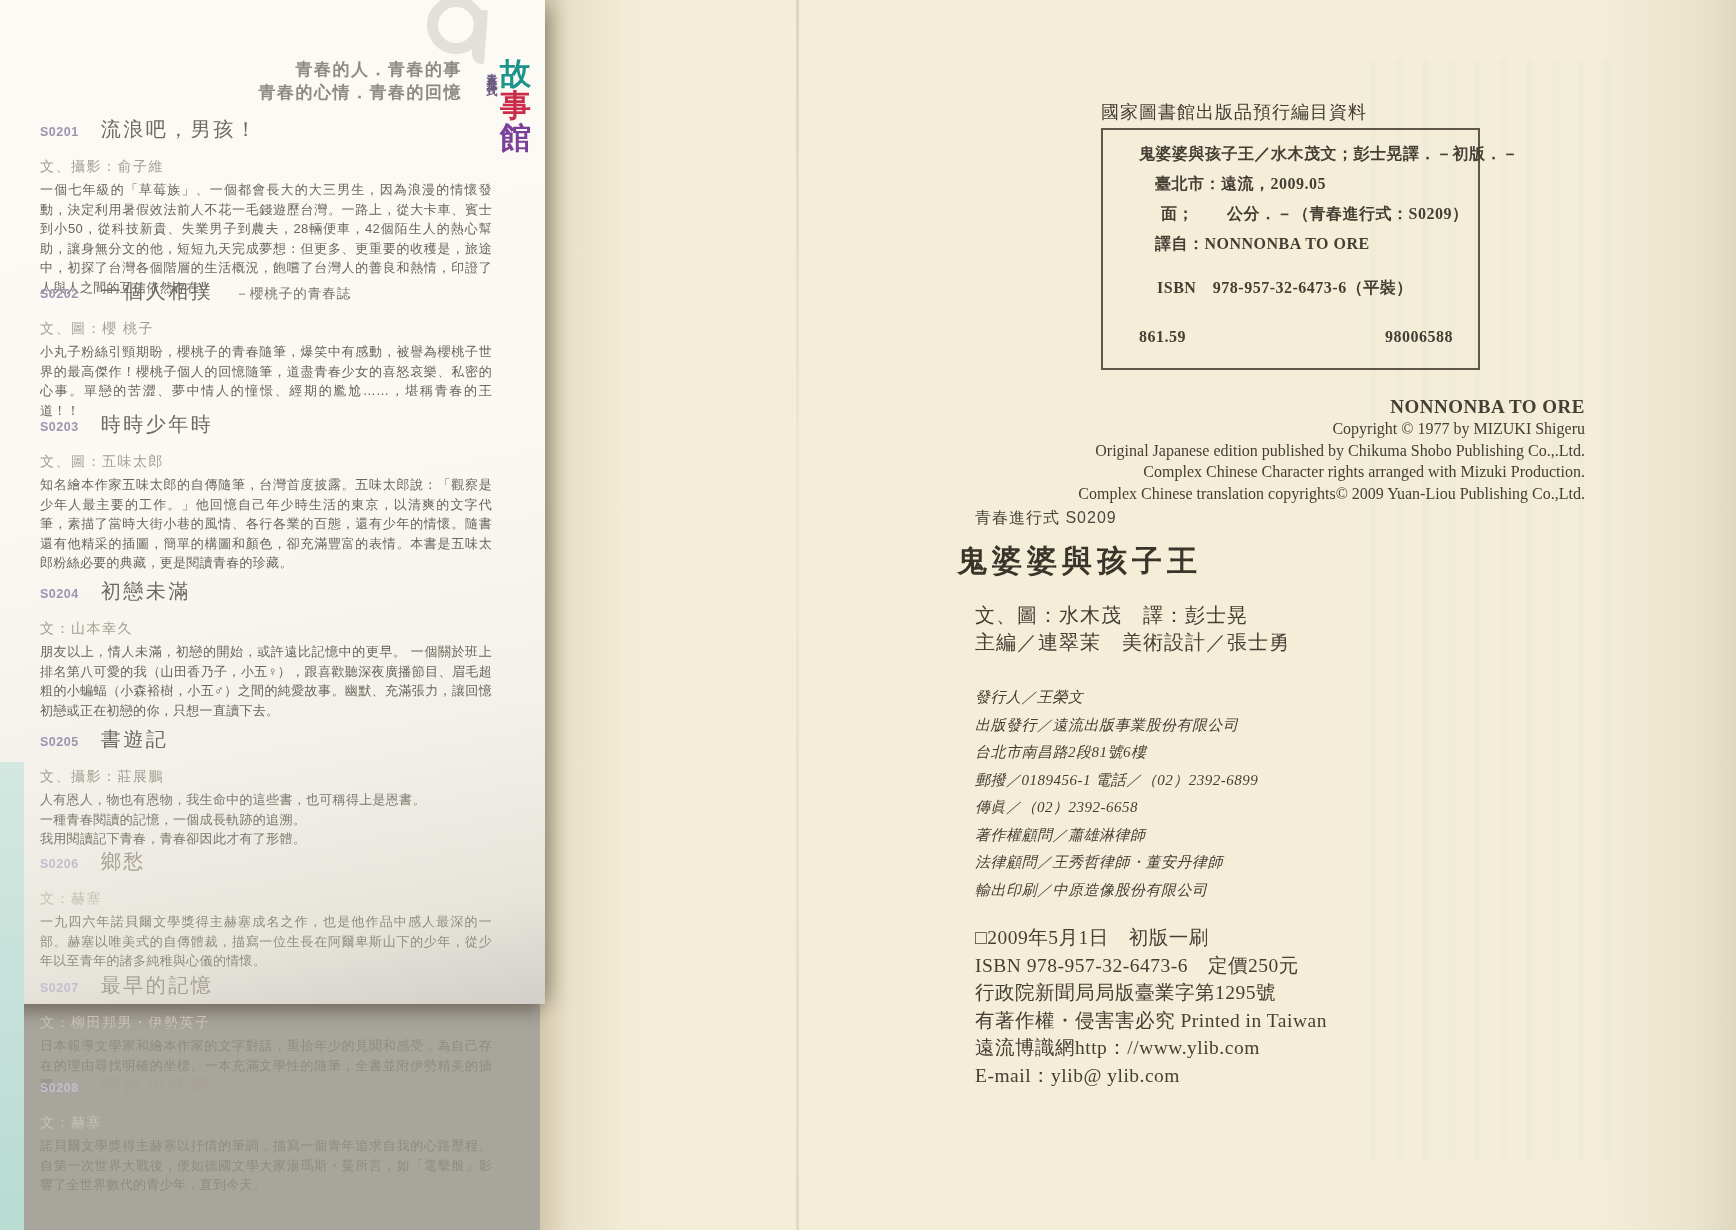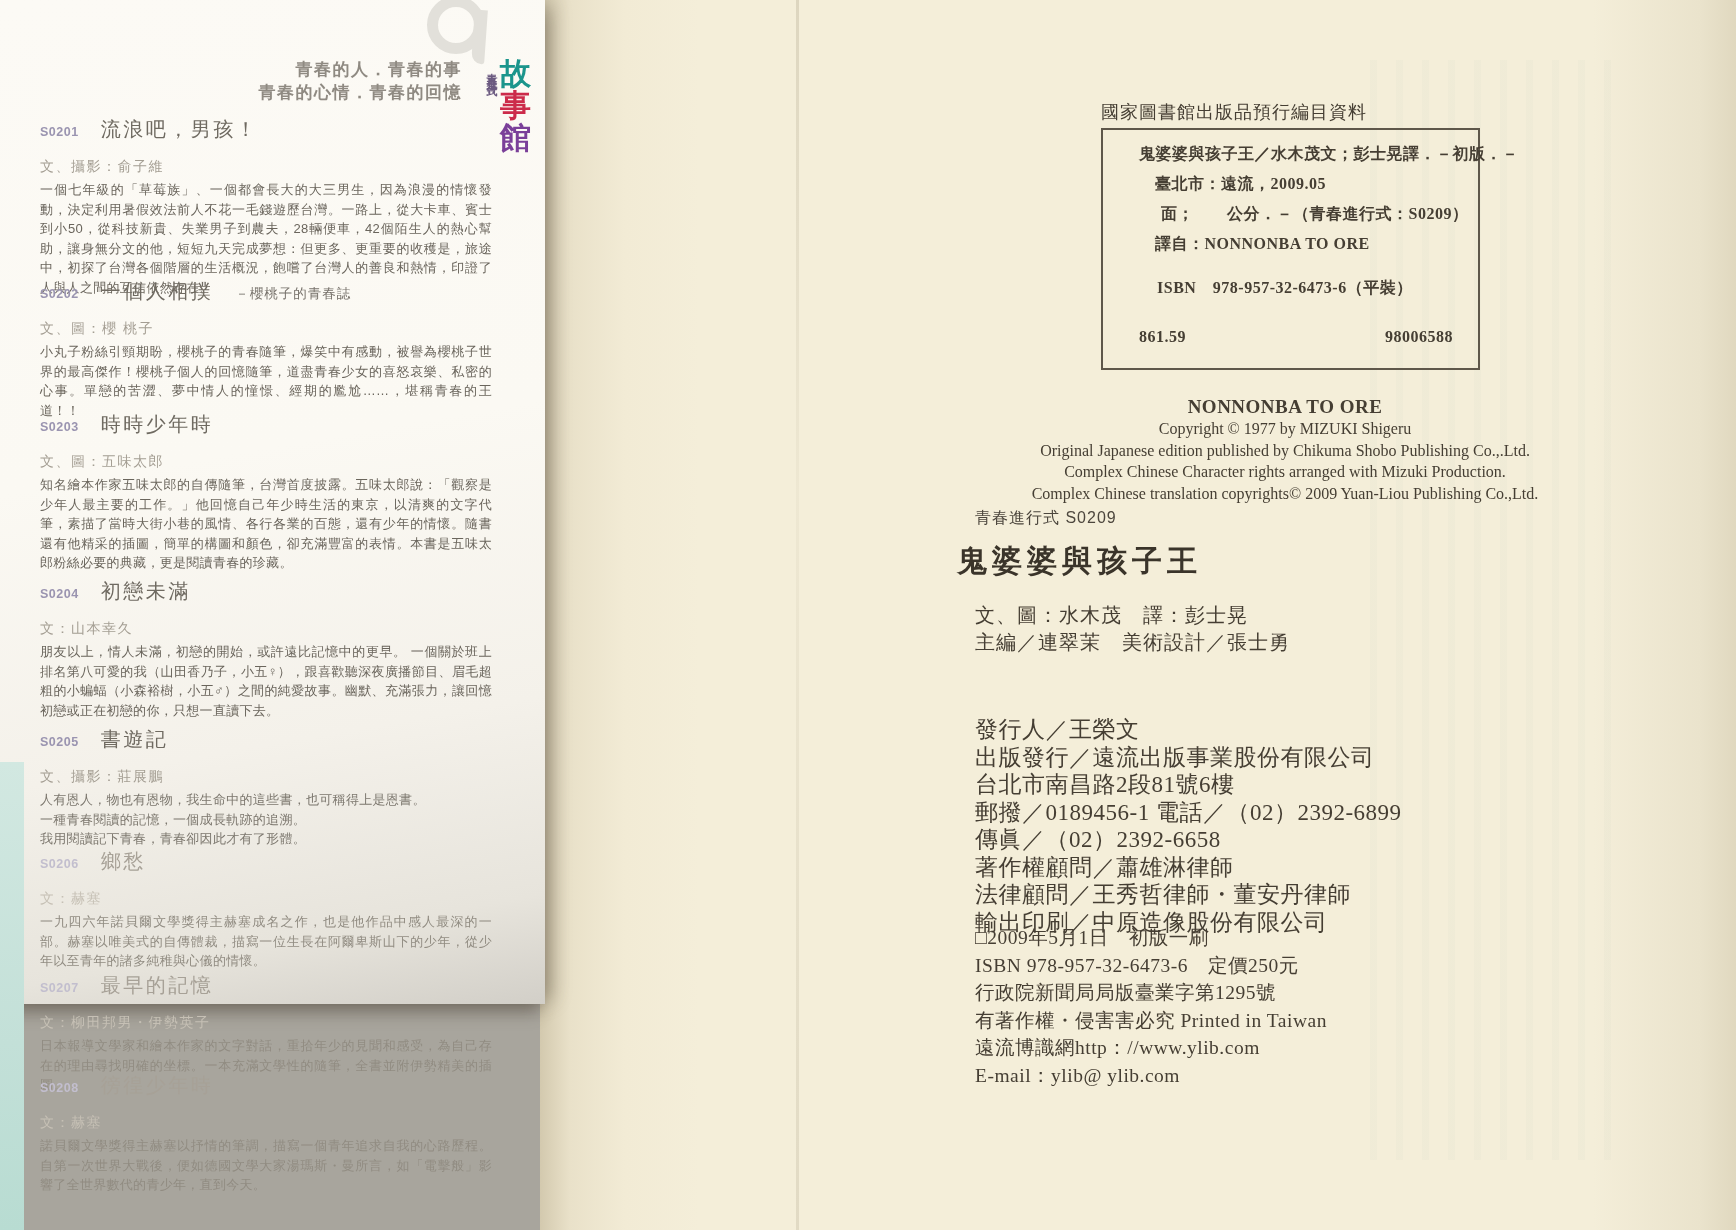--- a/index.html
+++ b/index.html
@@ -17,29 +17,29 @@
   .cip-header{position:absolute;left:561px;top:100px;font-size:18px;letter-spacing:1px;}
   .cip-box{position:absolute;left:561px;top:128px;width:375px;height:238px;border:2px solid #5e574a;}
   .cip-box .l{position:absolute;font-size:16px;letter-spacing:.5px;white-space:nowrap;font-weight:bold;}
   .cip-l1{left:36px;top:14px;}
   .cip-l2{left:52px;top:44px;font-weight:bold;}
   .cip-l3{left:58px;top:74px;}
   .cip-l4{left:52px;top:104px;font-weight:bold;}
   .cip-isbn{left:54px;top:148px;font-weight:bold;}
   .cip-class{left:36px;top:198px;font-weight:bold;}
   .cip-record{left:282px;top:198px;font-weight:bold;}
-  .en-block{position:absolute;left:445px;top:396px;width:600px;text-align:center;}
+  .en-block{position:absolute;left:445px;top:396px;width:600px;text-align:right;}
   .en-title{font-size:19px;font-weight:bold;letter-spacing:.5px;}
   .en-line{font-size:16px;line-height:21.5px;}
   .series-line{position:absolute;left:435px;top:508px;font-size:16px;letter-spacing:1px;
     font-family:"Liberation Sans","DejaVu Sans",sans-serif;color:#4c463d;}
   .book-title{position:absolute;left:417px;top:541px;font-size:30px;font-weight:bold;letter-spacing:5px;color:#3a342a;}
   .credits1{position:absolute;left:435px;top:602px;font-size:20px;letter-spacing:1px;}
   .credits2{position:absolute;left:435px;top:629px;font-size:20px;letter-spacing:1px;}
-  .pub-block{position:absolute;left:435px;top:716px;font-size:23px;line-height:27.5px;letter-spacing:.5px;}
+  .pub-block{position:absolute;left:435px;top:684px;font-size:15px;line-height:27.5px;letter-spacing:.5px;font-style:italic;}
   .colo-block{position:absolute;left:435px;top:924px;font-size:19.5px;line-height:27.5px;letter-spacing:.5px;}
 
   
   .page-left{position:absolute;left:0;top:0;width:545px;height:1004px;
     background:linear-gradient(170deg,#fcfaf5 0%,#fbf9f3 45%,#f4f1ea 72%,#e7e4dc 90%,#d2cfc8 100%);
     box-shadow:10px 0 18px -4px rgba(75,65,50,.4),0 14px 16px -6px rgba(75,65,50,.45);
     color:#6a655c;}
   .quote{position:absolute;left:427px;top:-6px;width:62px;height:88px;}
   .quote::before{content:"";position:absolute;left:0;top:2px;width:36px;height:36px;
     border:11px solid #e2e0da;border-radius:50%;}

